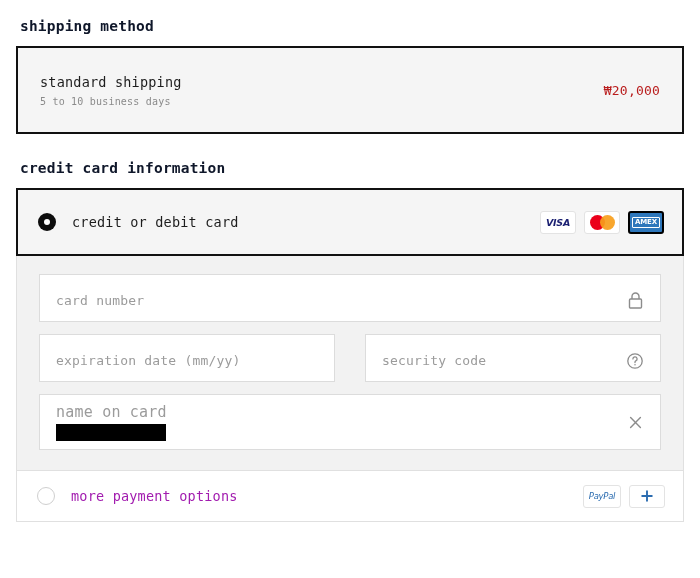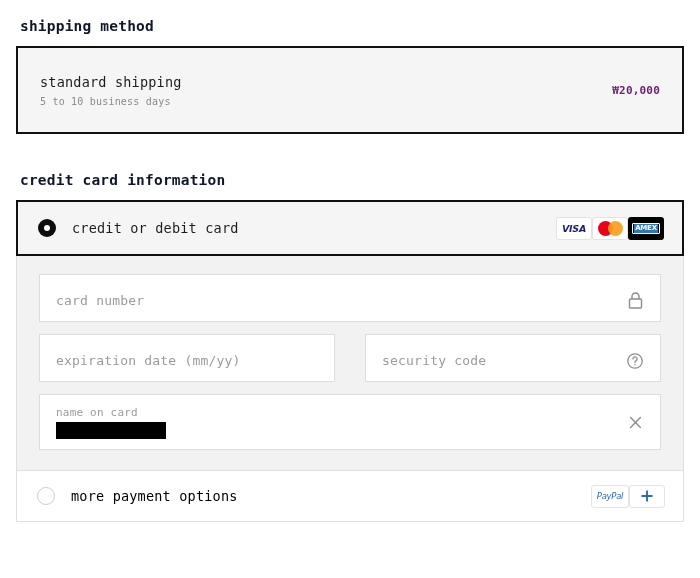--- a/index.html
+++ b/index.html
@@ -25,21 +25,21 @@
   
   .section-heading {
     font-family: "DejaVu Sans Mono", "Liberation Mono", monospace;
     font-size: 14.5px;
     font-weight: bold;
     letter-spacing: 0.2px;
     color: #0f172a;
     margin: 0 0 12px 4px;
   }
   .section-heading.second {
-    margin-top: 38px;
+    margin-top: 26px;
   }
 
   
   .shipping-card {
     box-sizing: border-box;
     border: 2px solid #111111;
     background: #f5f5f5;
     height: 88px;
     display: flex;
     align-items: center;
@@ -55,35 +55,35 @@
     font-size: 13.5px;
     color: #1d1d1d;
     letter-spacing: 0.2px;
   }
   .shipping-sub {
     font-size: 10px;
     color: #8a8a8a;
     letter-spacing: 0.2px;
   }
   .shipping-price {
-    font-size: 11px;
-    font-weight: bold;
-    color: #701a75;
+    font-size: 13px;
+    font-weight: normal;
+    color: #b91c1c;
     letter-spacing: 0.2px;
   }
 
   
   .payment-block {
     box-sizing: border-box;
   }
   .pay-option-selected {
     box-sizing: border-box;
     border: 2px solid #111111;
     background: #f5f5f5;
-    height: 56px;
+    height: 68px;
     display: flex;
     align-items: center;
     justify-content: space-between;
     padding: 0 18px 0 20px;
   }
   .pay-left {
     display: flex;
     align-items: center;
     gap: 16px;
   }
@@ -117,20 +117,21 @@
     border: 1.6px solid #cfcfcf;
     box-sizing: border-box;
     background: #ffffff;
     flex: none;
   }
 
   
   .brands {
     display: flex;
     align-items: center;
+    gap: 8px;
   }
   .badge {
     width: 36px;
     height: 23px;
     border-radius: 3px;
     display: flex;
     align-items: center;
     justify-content: center;
     box-sizing: border-box;
   }
@@ -161,21 +162,21 @@
     top: 0;
     width: 15px;
     height: 15px;
     border-radius: 50%;
     display: block;
   }
   .mc-circles i.left  { left: 0;  background: #eb001b; }
   .mc-circles i.right { right: 0; background: #f79e1b; opacity: 0.92; }
   .badge-amex {
     background: #2e77bb;
-    border: 6px solid #000000;
+    border: 2px solid #000000;
   }
   .badge-amex span {
     font-family: "DejaVu Sans", "Liberation Sans", sans-serif;
     font-size: 7px;
     font-weight: bold;
     color: #ffffff;
     letter-spacing: -0.2px;
     border: 1px solid #ffffff;
     border-radius: 1px;
     padding: 1px 2px;
@@ -240,21 +241,21 @@
     padding-top: 8px;
     padding-bottom: 8px;
   }
   .field-tall .stack {
     display: flex;
     flex-direction: column;
     justify-content: center;
     gap: 3px;
   }
   .field-tall .label {
-    font-size: 11px;
+    font-size: 15px;
     color: #9b9b9b;
     letter-spacing: 0.2px;
   }
   .redacted {
     width: 110px;
     height: 17px;
     background: #000000;
   }
   .field-tall .icon-wrap {
     display: flex;
@@ -274,21 +275,21 @@
     background: #ffffff;
     border: 1px solid #e0e0e0;
     height: 52px;
     display: flex;
     align-items: center;
     justify-content: space-between;
     padding: 0 18px 0 20px;
   }
   .more-label {
     font-size: 13.5px;
-    color: #000000;
+    color: #a21caf;
     letter-spacing: 0.2px;
   }
 </style>
 </head>
 <body>
 
 <div class="page">
 
   <h2 class="section-heading">shipping method</h2>
 

